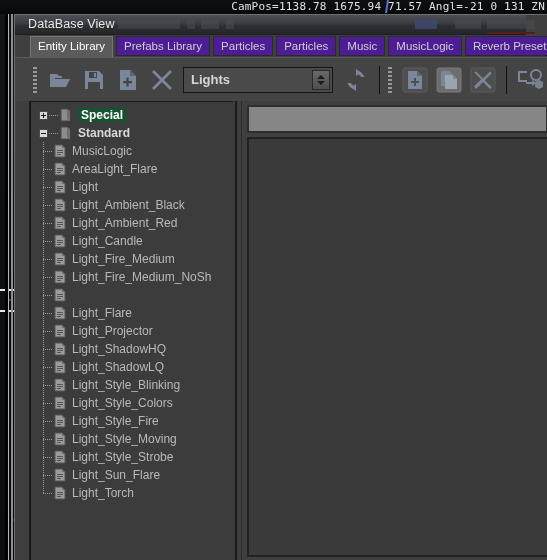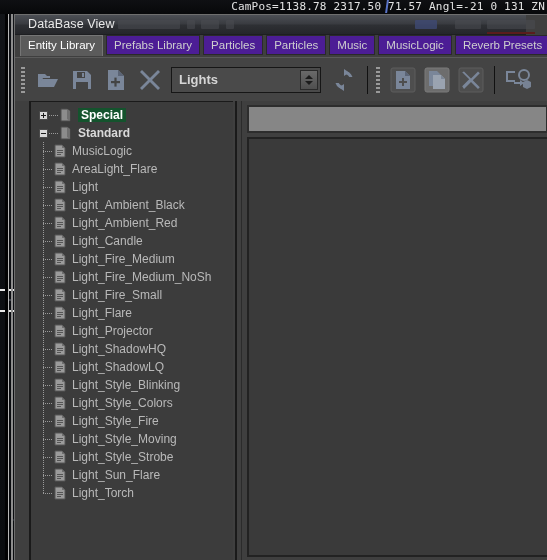--- a/index.html
+++ b/index.html
@@ -73,40 +73,40 @@
   .tg3 { left:186px; width:18px; }
   .tg4 { left:211px; width:8px; }
   .tg5 { left:400px; width:22px; background:#3e4a74; opacity:.8; }
   .tg6 { left:440px; width:26px; }
   .tg7 { left:472px; width:48px; }
   .title-redline { position:absolute; left:472px; top:17px; width:48px; height:2px; background:#5a1d1d; }
 
   
   .tabbar {
     position:relative; height:22px; width:533px;
-    background:#3f3f3f; padding-left:5px;
-    display:flex; align-items:flex-start; gap:3px; overflow:hidden;
+    background:#3f3f3f; padding-left:15px;
+    display:flex; align-items:center; gap:3px; overflow:hidden;
   }
   .tab {
     height:20px; padding:0 7px;
     background:#4c1d95; border:1px solid #2a2a2a;
     color:#cfcfcf; font-size:11.5px; line-height:18px;
     white-space:nowrap; cursor:pointer;
   }
   .tab.active {
     background:#5b5b5b; border:1px solid #757575; border-bottom:none;
     color:#ffffff; height:21px; line-height:19px;
   }
 
   
   .toolbar {
     position:relative; height:44px; width:533px;
     background:#444444;
     border-top:1px solid #5a5a5a;
-    display:flex; align-items:center; padding-left:4px;
+    display:flex; align-items:center; padding-left:16px;
   }
   .grip { width:4px; height:26px; margin:0 6px 0 2px;
     background-image:repeating-linear-gradient(180deg,#9a9a9a 0 2px,transparent 2px 4px);
   }
   .tb-btn { width:34px; height:34px; display:flex; align-items:center; justify-content:center; cursor:pointer; }
   .tb-sep { width:1px; height:28px; background:#111; margin:0 6px; }
   .icon-fill { fill:#7a8699; }
   .icon-fill-soft { fill:#9aa3b0; }
 
   .combo {
@@ -186,21 +186,21 @@
 
   <div class="viewport-bg">
     <div class="vp-stars"></div>
     <div class="vp-line a"></div>
     <div class="vp-line b"></div>
     <div class="vp-line c"></div>
   </div>
 
   <div class="hud-strip">
     <div class="hud-tick"></div>
-    <div class="hud-text">CamPos=1138.78 2317.50 71.57 Angl=-21   0 131 ZN</div>
+    <div class="hud-text">CamPos=1138.78 1675.94 71.57 Angl=-21   0 131 ZN</div>
   </div>
 
   <div class="win-shadow-l"></div>
   <div class="win-frame-l"></div>
   <div class="win-frame-l2"></div>
 
   <div class="win">
 
     <div class="titlebar">
       <div class="title-text">DataBase View</div>
@@ -437,21 +437,20 @@
               </div>
               <div class="trow">
                 <span class="indent"></span>
                 <span class="ico"><svg width="14" height="14" viewBox="0 0 14 14">
                     <path d="M2 1h7l3 3v9H2z" fill="#9b9b9b" stroke="#555"></path>
                     <path d="M9 1l3 3H9z" fill="#6f6f6f"></path>
                     <rect x="4" y="6" width="6" height="1" fill="#555"></rect>
                     <rect x="4" y="8" width="6" height="1" fill="#555"></rect>
                     <rect x="4" y="10" width="4" height="1" fill="#555"></rect>
                   </svg></span>
-                <span class="lbl">Light_Fire_Small</span>
               </div>
               <div class="trow">
                 <span class="indent"></span>
                 <span class="ico"><svg width="14" height="14" viewBox="0 0 14 14">
                     <path d="M2 1h7l3 3v9H2z" fill="#9b9b9b" stroke="#555"></path>
                     <path d="M9 1l3 3H9z" fill="#6f6f6f"></path>
                     <rect x="4" y="6" width="6" height="1" fill="#555"></rect>
                     <rect x="4" y="8" width="6" height="1" fill="#555"></rect>
                     <rect x="4" y="10" width="4" height="1" fill="#555"></rect>
                   </svg></span>

